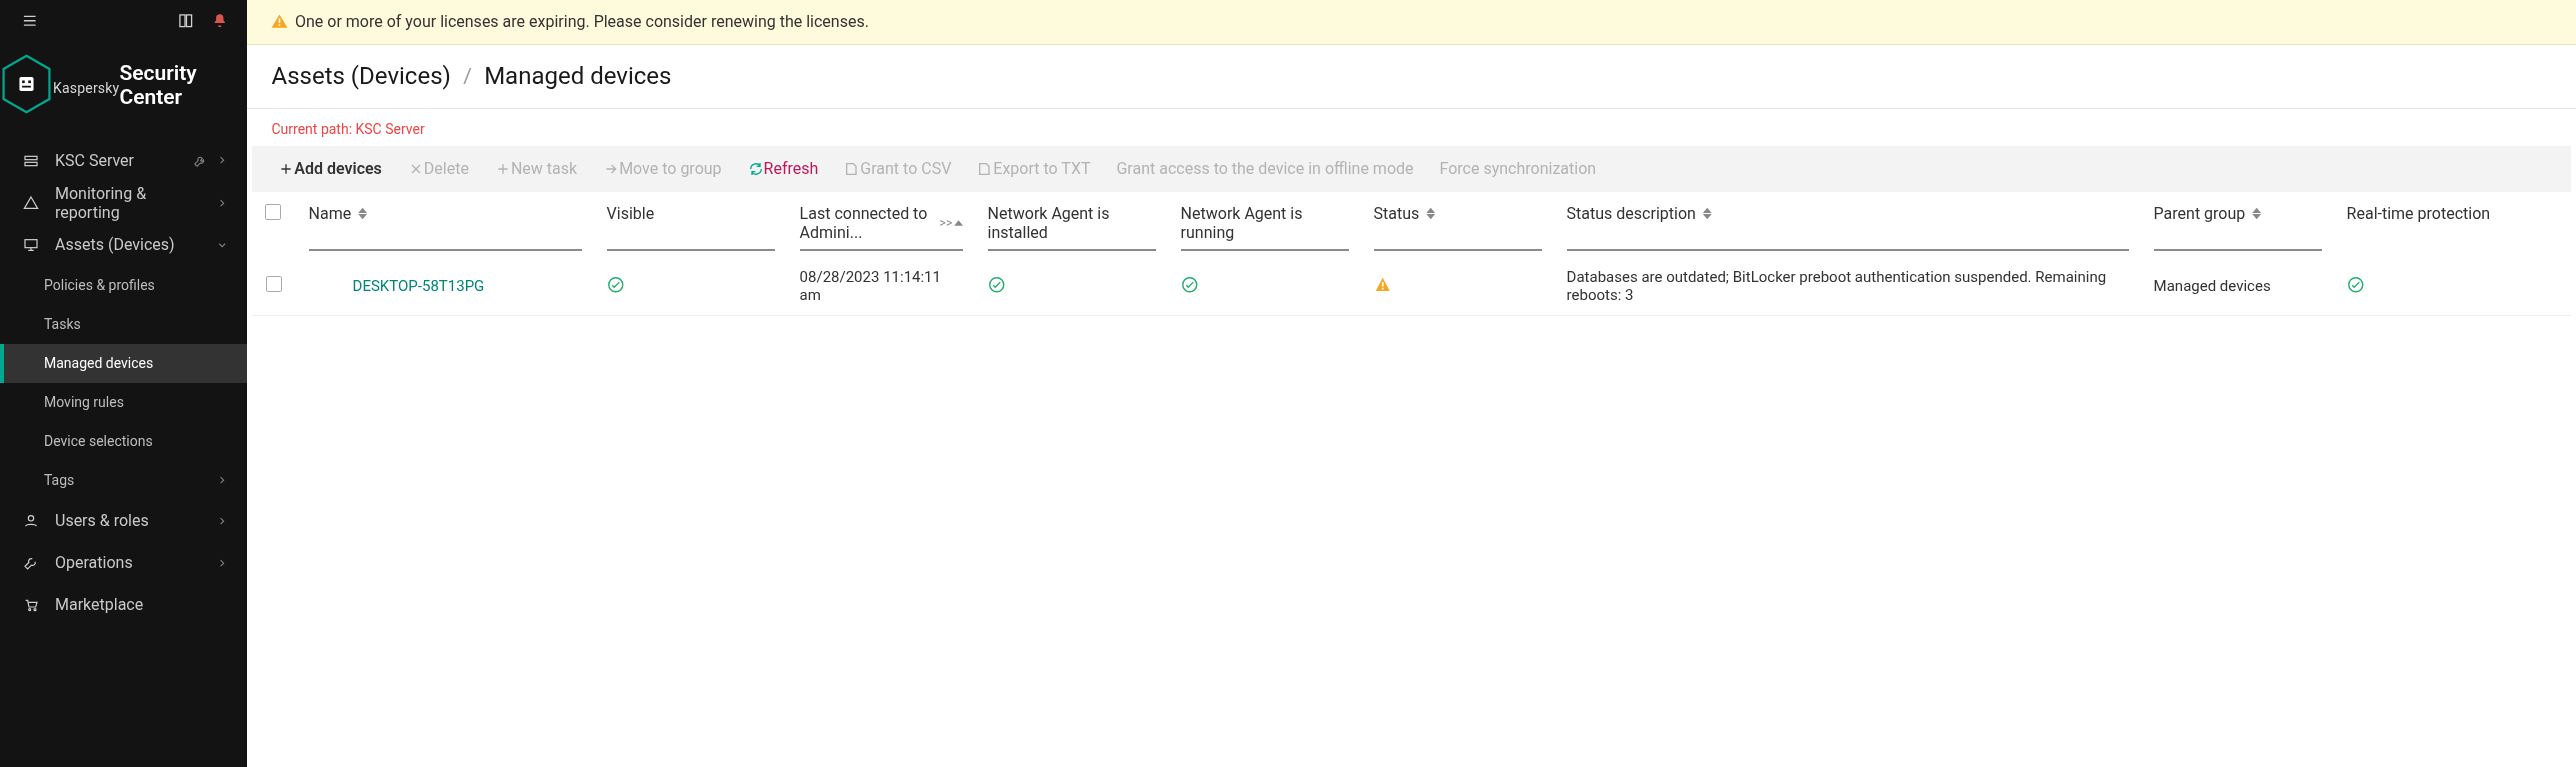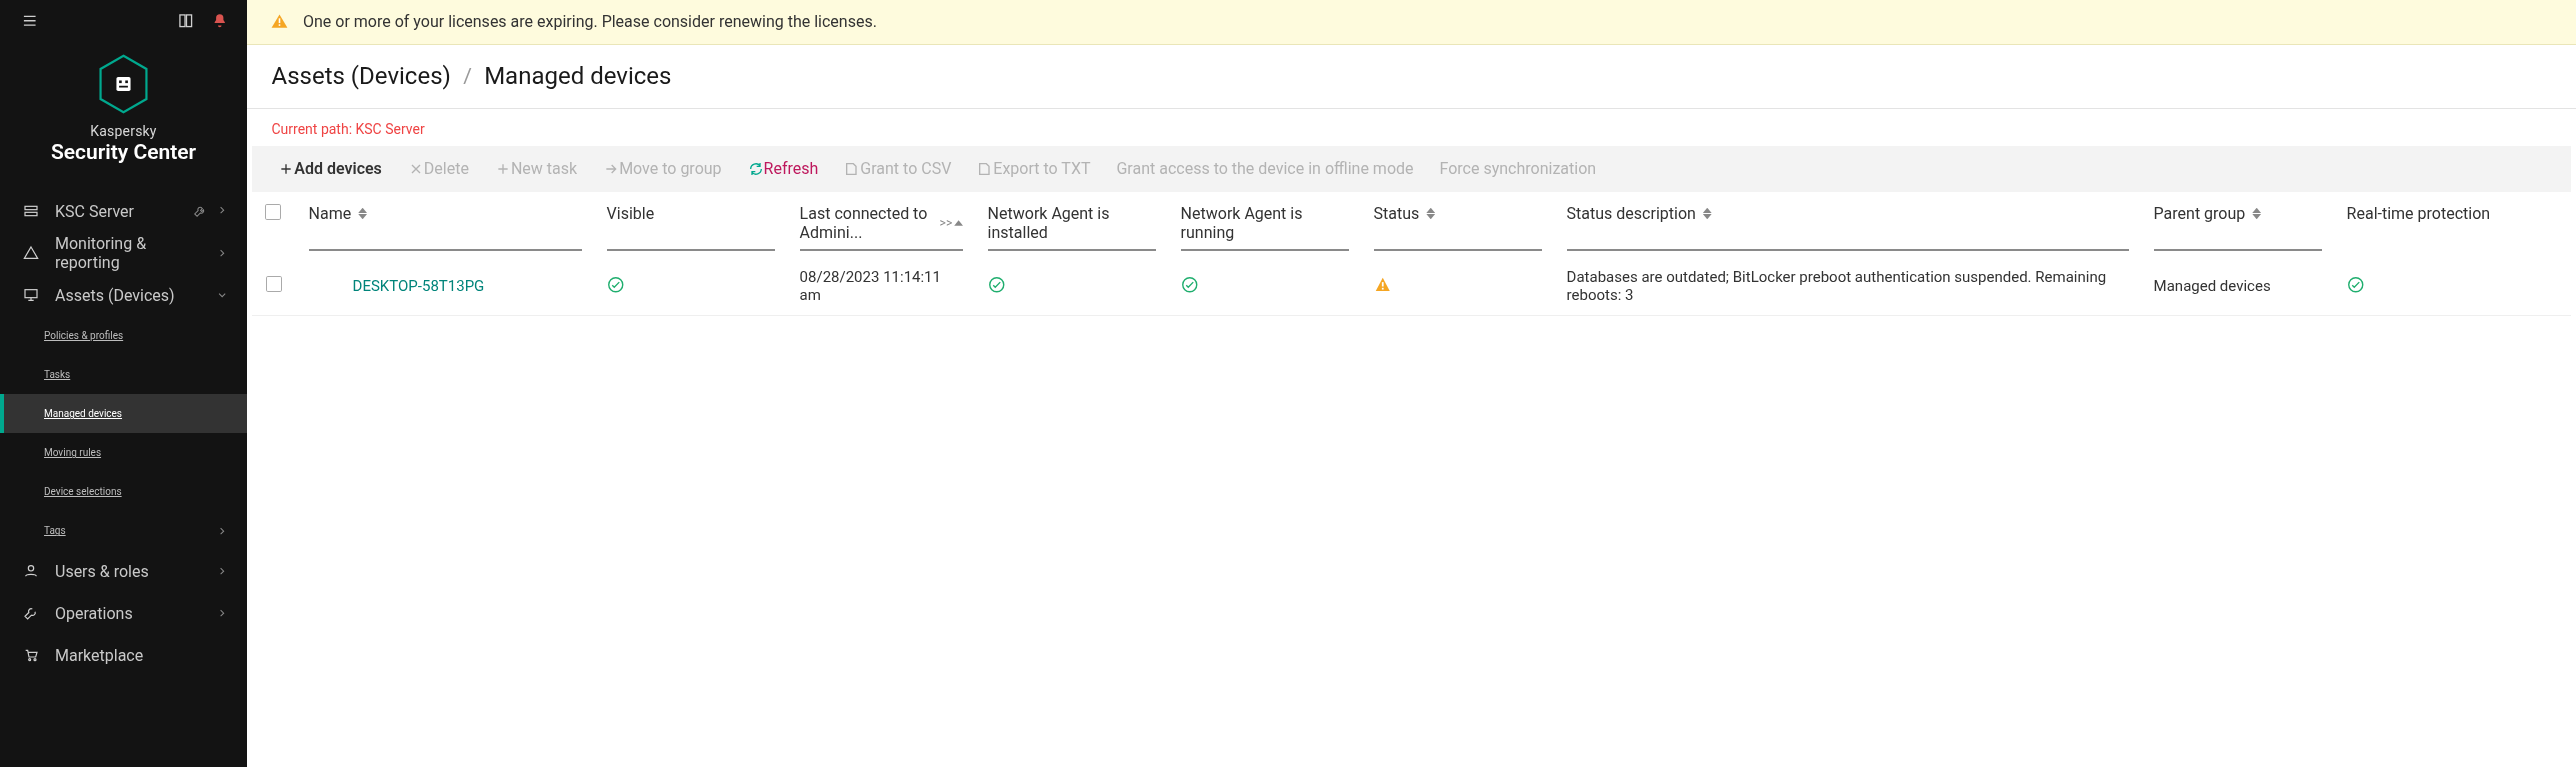--- a/index.html
+++ b/index.html
@@ -5,37 +5,37 @@
 * { margin: 0; padding: 0; box-sizing: border-box; font-family: -apple-system, BlinkMacSystemFont, "Segoe UI", Roboto, Arial, sans-serif; }
 html, body { width: 2576px; height: 767px; overflow: hidden; background: #fff; }
 
 .root { display: flex; width: 100%; height: 100%; }
 
 
 .sidebar { width: 247px; background: #131313; color: #b8b8b8; display: flex; flex-direction: column; flex-shrink: 0; }
 .sidebar-top { display: flex; align-items: center; justify-content: flex-end; padding: 12.3px 19px; gap: 16px; }
 .sidebar-top svg { width: 17.5px; height: 17.5px; }
 .hamburger { margin-right: auto; margin-left: 1.8px; }
-.logo-wrap { display: flex; flex-direction: column; align-items: center; padding: 8.8px 0 26px; }
+.logo-wrap { display: flex; flex-direction: row; align-items: center; padding: 8.8px 0 26px; }
 .logo-hex { width: 53px; height: 60px; display:flex; align-items:center; justify-content:center; }
 .brand-top { font-size: 14px; color: #d7d7d7; margin-top: 8.8px; letter-spacing: 0.2px; }
 .brand-bottom { font-size: 21px; font-weight: 600; color: #fff; margin-top: 1.8px; }
 
 .nav { list-style: none; }
 .nav-item { display: flex; align-items: center; height: 42px; padding: 0 19px 0 23px; font-size: 16px; color: #c9c9c9; cursor: pointer; gap: 16px; }
 .nav-item .label { flex: 1; }
 .nav-item .action-icons { display:flex; gap:8.8px; }
-.nav-item.sub { padding-left: 44px; height: 39px; font-size: 10px; color: #bdbdbd; text-decoration: underline; }
+.nav-item.sub { padding-left: 44px; height: 39px; font-size: 14px; color: #bdbdbd; }
 .nav-item.active { background: #333333; color: #fff; position: relative; }
 .nav-item.active::before { content:""; position:absolute; left:0; top:0; bottom:0; width:3.5px; background:#00a88e; }
 
 
 .main { flex: 1; display: flex; flex-direction: column; background: #fff; overflow: hidden; }
 
-.banner { background: #FEFBDD; border-bottom: 0.9px solid #EAE6B8; padding: 12.3px 23px; display: flex; align-items: flex-start; gap: 14px; font-size: 16px; color: #333; }
+.banner { background: #FEFBDD; border-bottom: 0.9px solid #EAE6B8; padding: 12.3px 23px; display: flex; align-items: flex-start; gap: 6px; font-size: 16px; color: #333; }
 .banner-icon { width: 19px; height: 19px; flex-shrink:0; }
 
 .breadcrumb { padding: 17.5px 24.5px; border-bottom: 0.9px solid #e3e3e3; display:flex; align-items:center; gap: 12.3px; font-size: 24px; color:#1a1a1a; }
 .breadcrumb .root-link { cursor: pointer; }
 .breadcrumb .sep { color: #999; font-size: 21px; }
 .breadcrumb .current { font-weight: 400; }
 
 .path-line { padding: 12.3px 24.5px 8.8px; font-size: 14px; color: #ef4444; }
 
 .toolbar { display:flex; align-items:center; gap: 26px; background:#F3F3F3; padding: 0 26px; height: 46px; margin: 0 5.3px; }

